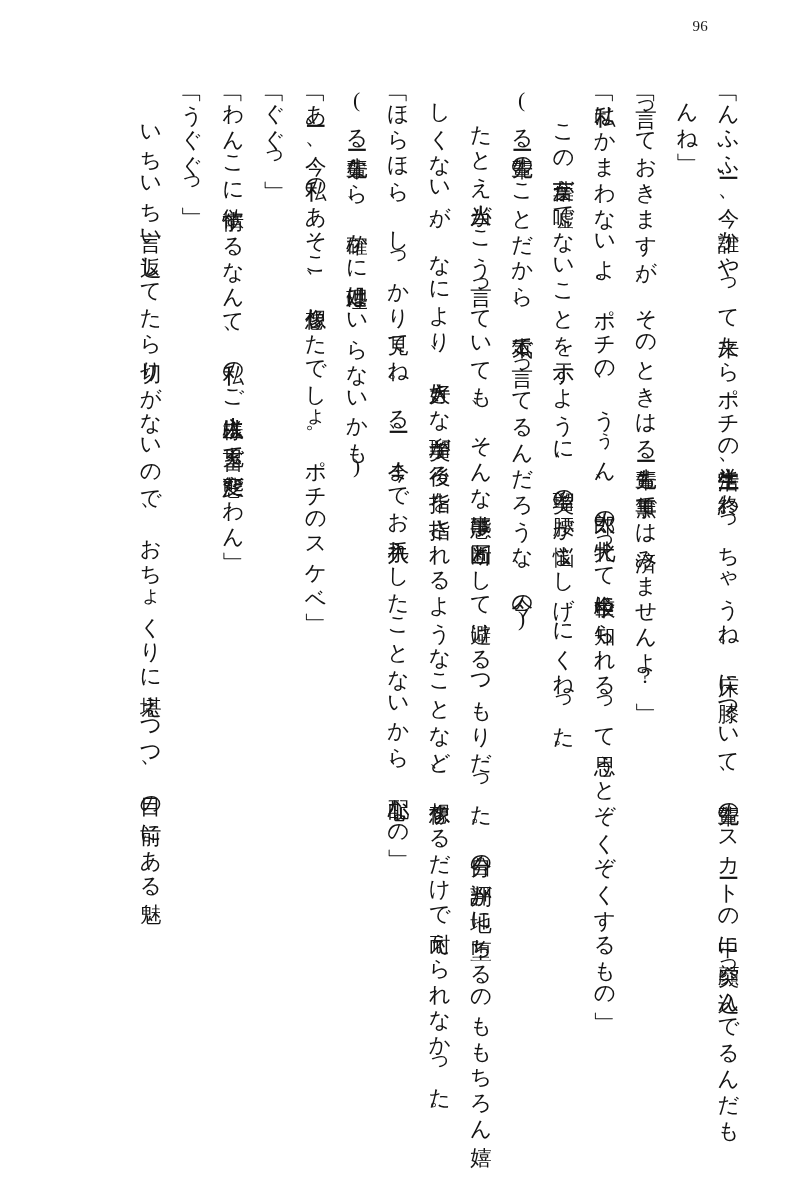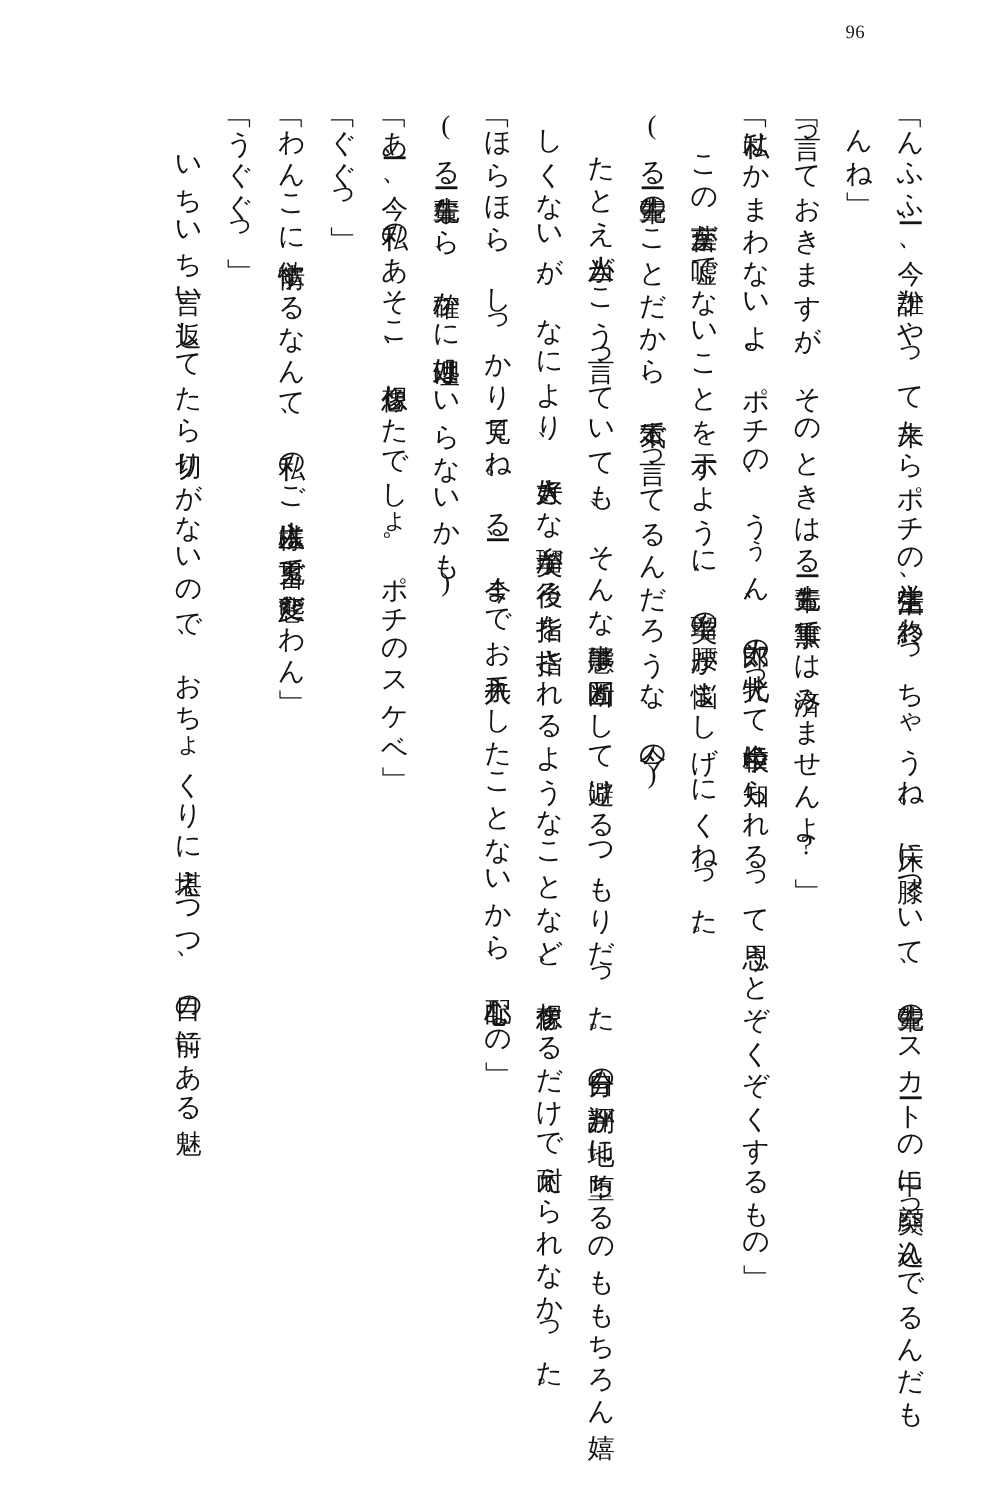--- a/index.html
+++ b/index.html
@@ -17,21 +17,21 @@
   .page {
     position: relative;
     width: 800px;
     height: 1200px;
     background: #ffffff;
     box-sizing: border-box;
   }
   .page-number {
     position: absolute;
     top: 18px;
-    right: 108px;
+    right: 92px;
     font-size: 15px;
     letter-spacing: 0.02em;
     color: #1a1a1a;
     font-family: "Liberation Serif", "DejaVu Serif", serif;
   }
   .text-block {
     position: absolute;
     top: 88px;
     left: 52px;
     right: 52px;

